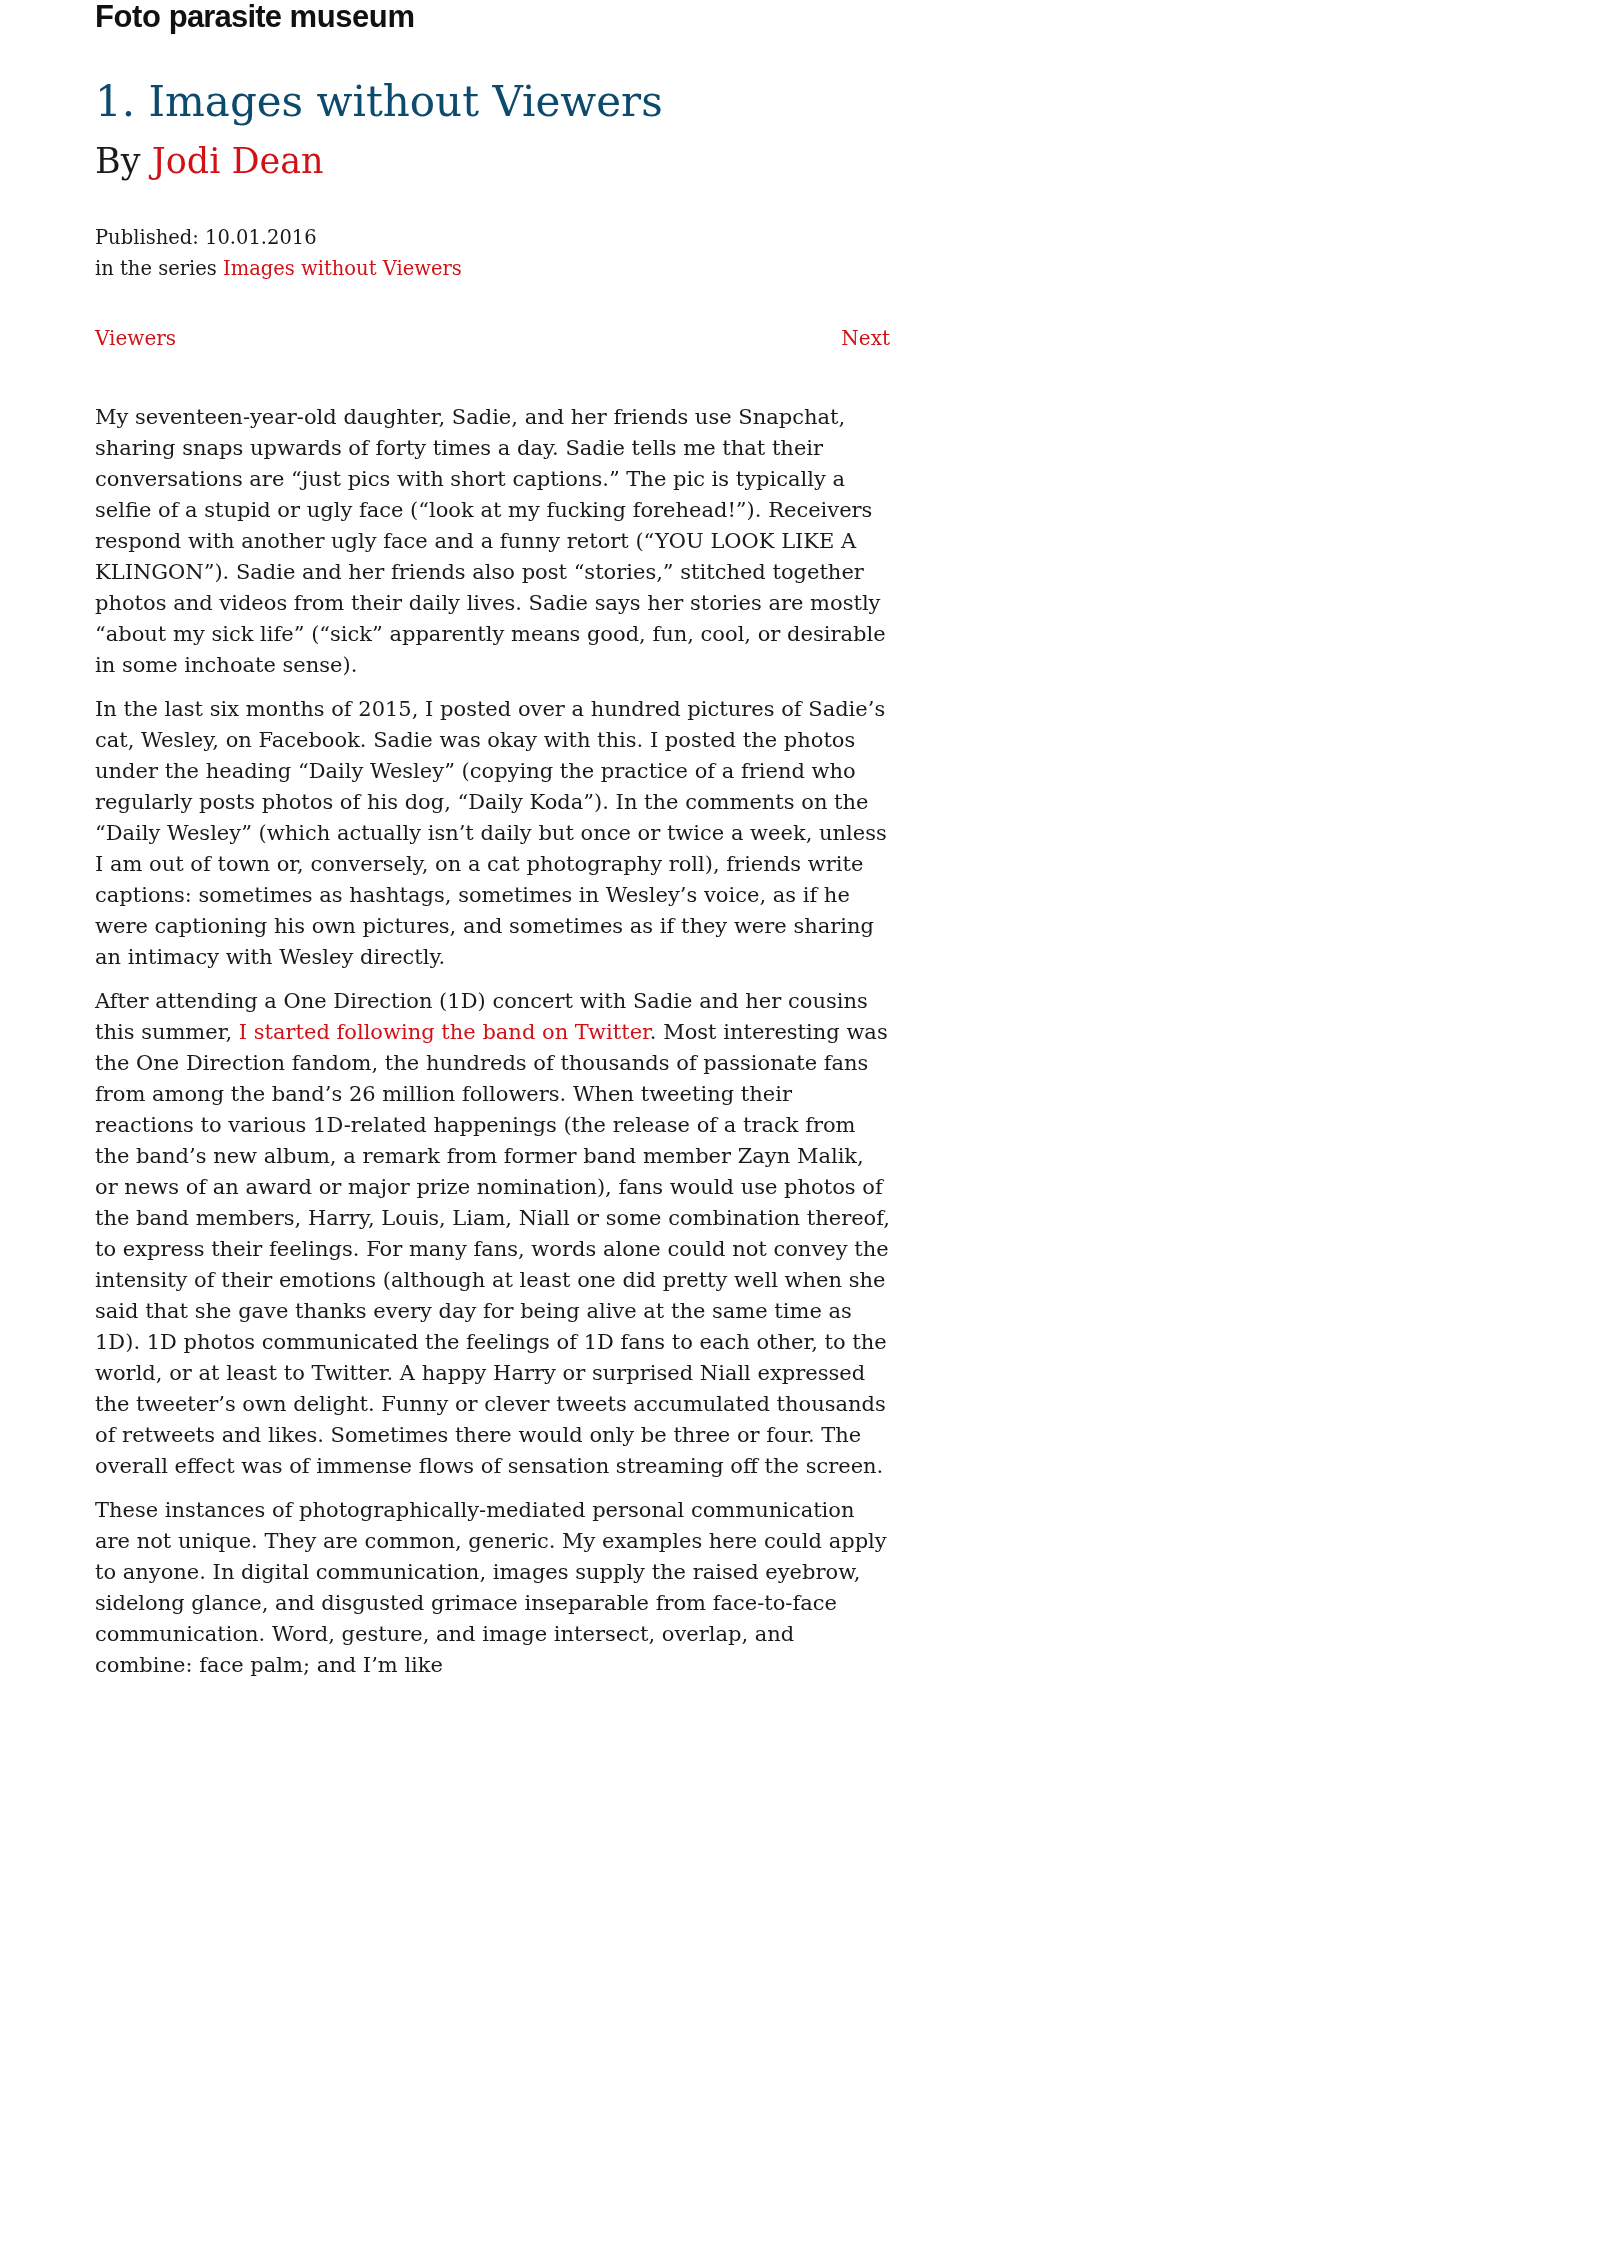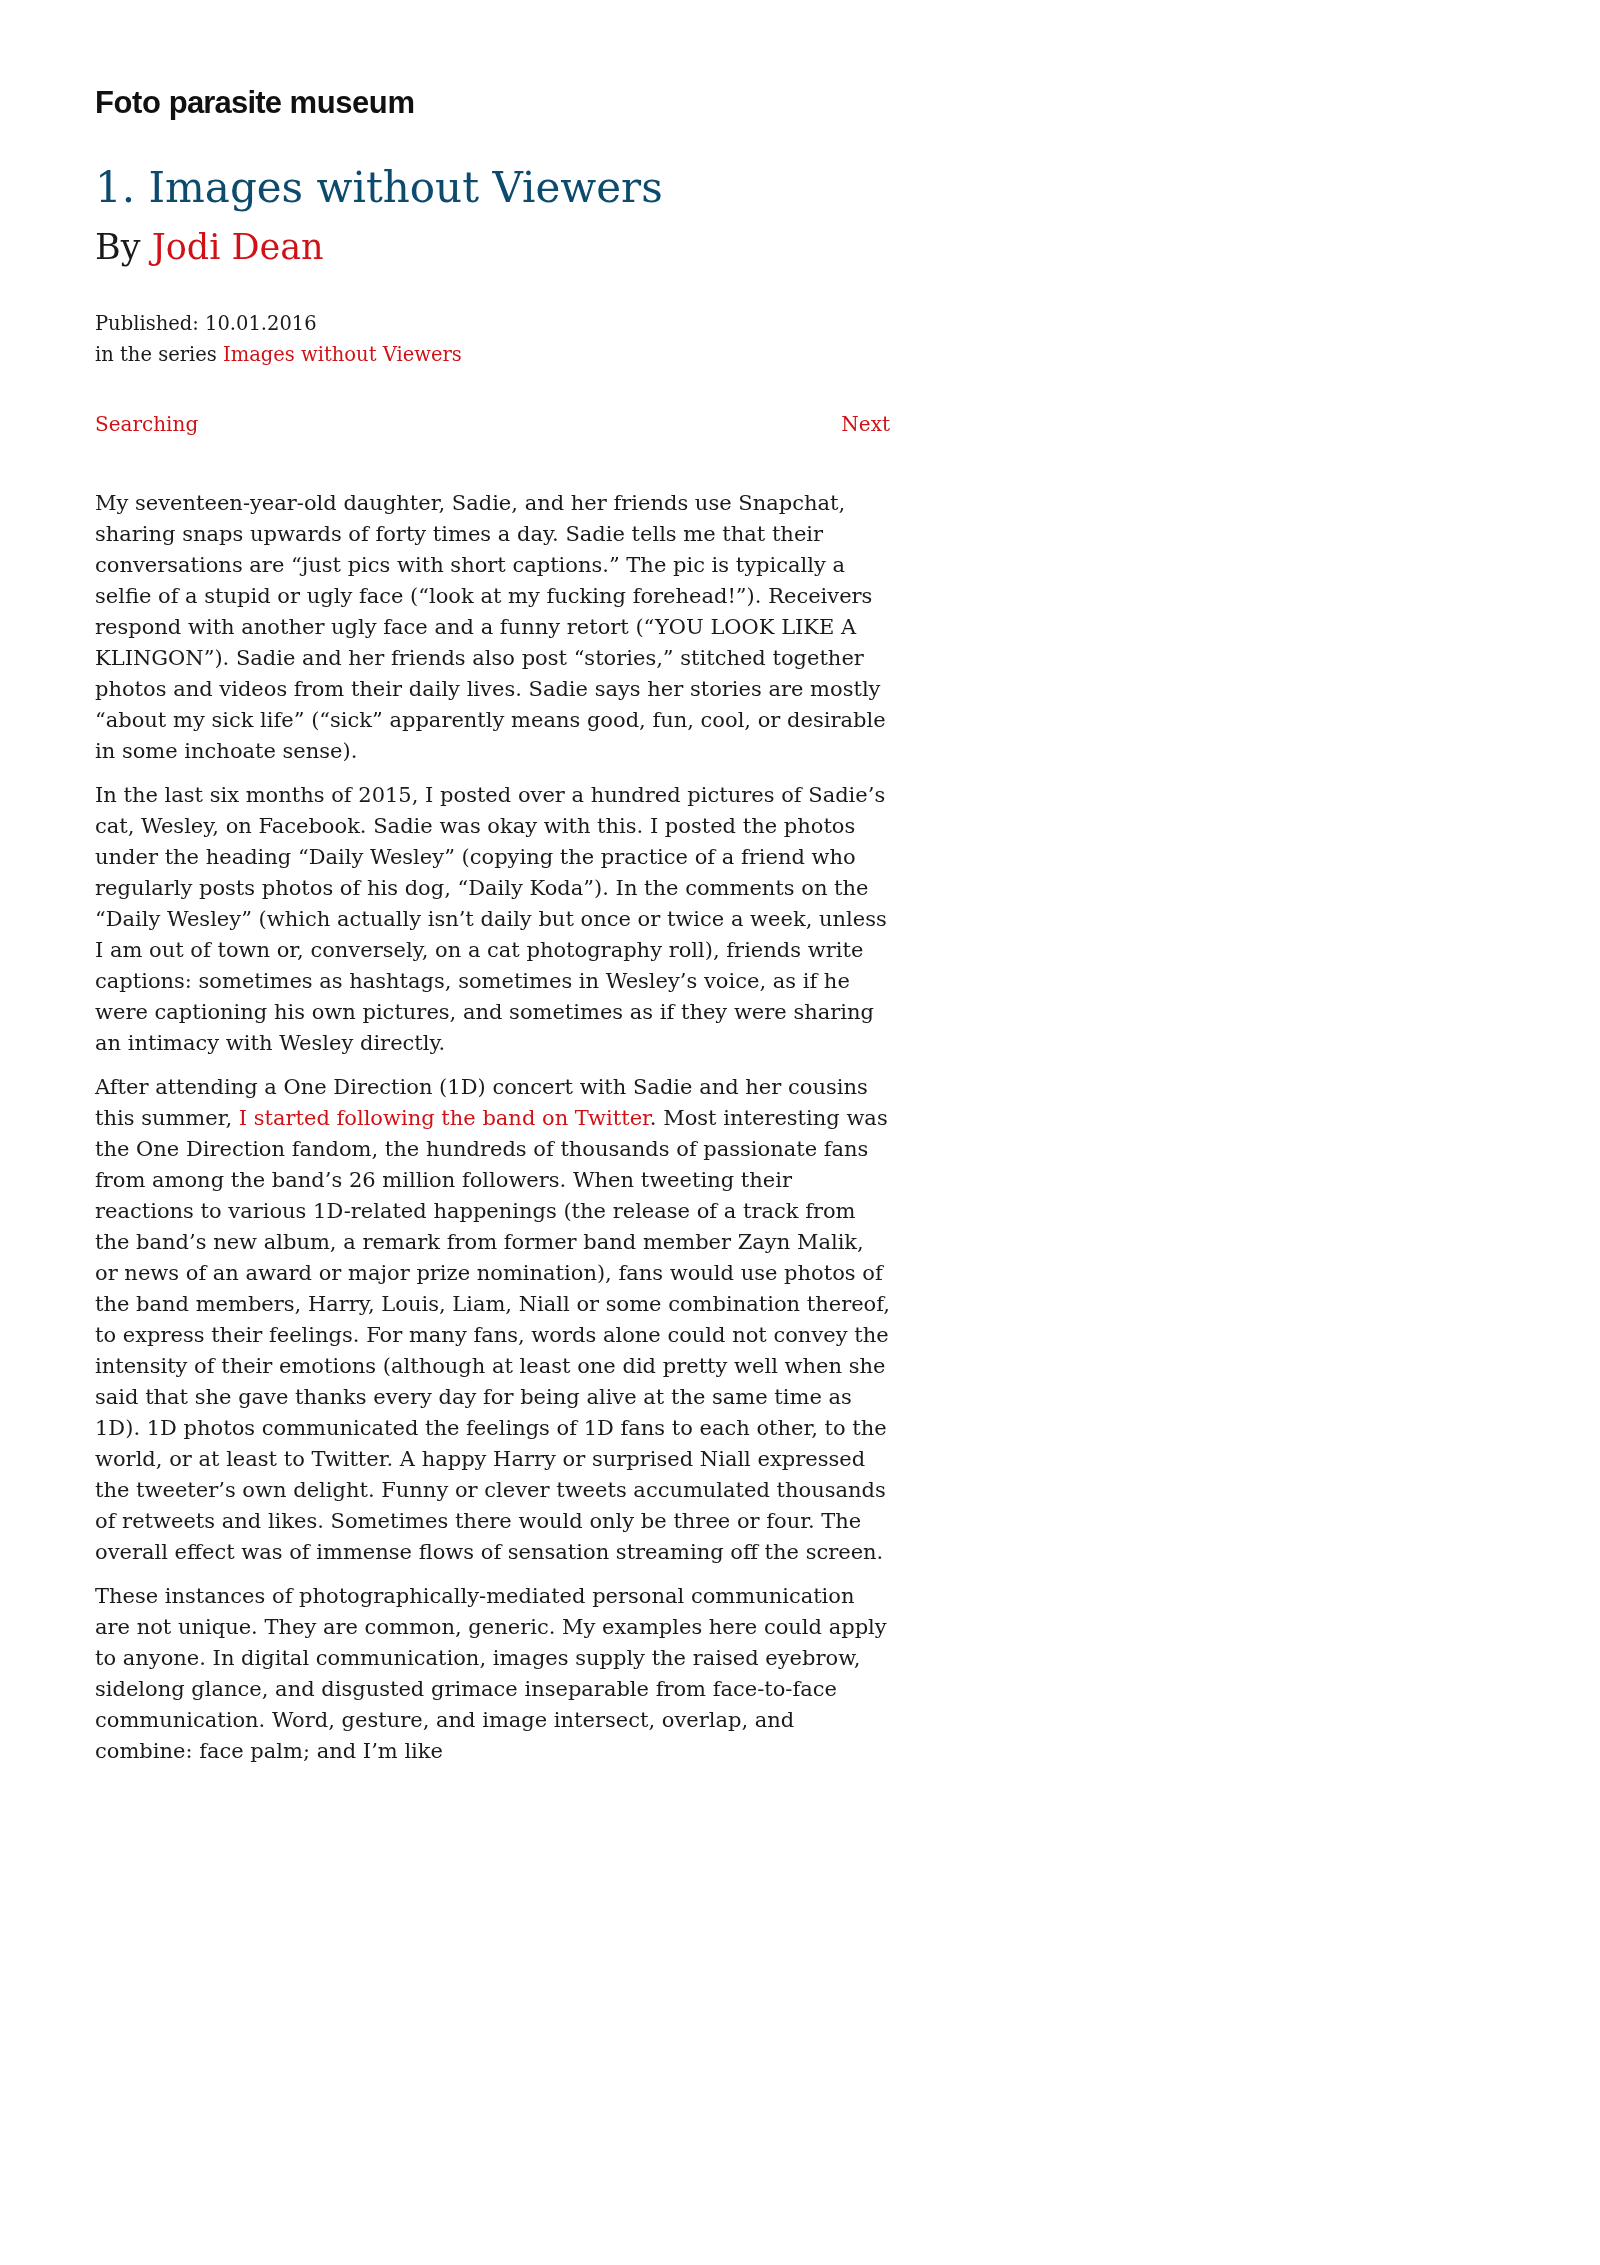--- a/index.html
+++ b/index.html
@@ -14,21 +14,20 @@
     font-family: "DejaVu Serif", "Liberation Serif", serif;
     color: #1a1a1a;
     -webkit-font-smoothing: antialiased;
   }
   .content {
     margin-left: 95px;
     width: 795px;
   }
   
   .logo {
-    padding-top: 86px;
     font-family: "Liberation Sans", sans-serif;
     font-size: 31px;
     line-height: 1.1;
     color: #111111;
     letter-spacing: -0.4px;
     cursor: pointer;
   }
   .logo .w-normal { font-weight: 700; }
   .logo .w-heavy  { font-weight: 900; letter-spacing: -0.8px; }
   
@@ -99,21 +98,21 @@
   <h1 class="article-title">1. Images without Viewers</h1>
 
   <div class="byline"><span>By </span><a class="red-link">Jodi Dean</a></div>
 
   <div class="meta">
     <div>Published: 10.01.2016</div>
     <div><span>in the series </span><a class="red-link">Images without Viewers</a></div>
   </div>
 
   <nav class="pager">
-    <a class="red-link">Searching</a>
+    <a class="red-link">Viewers</a>
     <a class="red-link">Next</a>
   </nav>
 
   <article class="article-body">
       <p><span>My seventeen-year-old daughter, Sadie, and her friends use Snapchat, sharing snaps upwards of forty times a day. Sadie tells me that their conversations are “just pics with short captions.” The pic is typically a selfie of a stupid or ugly face (“look at my fucking forehead!”). Receivers respond with another ugly face and a funny retort (“YOU LOOK LIKE A KLINGON”). Sadie and her friends also post “stories,” stitched together photos and videos from their daily lives. Sadie says her stories are mostly “about my sick life” (“sick” apparently means good, fun, cool, or desirable in some inchoate sense).</span></p>
       <p><span>In the last six months of 2015, I posted over a hundred pictures of Sadie’s cat, Wesley, on Facebook. Sadie was okay with this. I posted the photos under the heading “Daily Wesley” (copying the practice of a friend who regularly posts photos of his dog, “Daily Koda”). In the comments on the “Daily Wesley” (which actually isn’t daily but once or twice a week, unless I am out of town or, conversely, on a cat photography roll), friends write captions: sometimes as hashtags, sometimes in Wesley’s voice, as if he were captioning his own pictures, and sometimes as if they were sharing an intimacy with Wesley directly.</span></p>
       <p><span>After attending a One Direction (1D) concert with Sadie and her cousins this summer, </span><a class="red-link">I started following the band on Twitter</a><span>. Most interesting was the One Direction fandom, the hundreds of thousands of passionate fans from among the band’s 26 million followers. When tweeting their reactions to various 1D-related happenings (the release of a track from the band’s new album, a remark from former band member Zayn Malik, or news of an award or major prize nomination), fans would use photos of the band members, Harry, Louis, Liam, Niall or some combination thereof, to express their feelings. For many fans, words alone could not convey the intensity of their emotions (although at least one did pretty well when she said that she gave thanks every day for being alive at the same time as 1D). 1D photos communicated the feelings of 1D fans to each other, to the world, or at least to Twitter. A happy Harry or surprised Niall expressed the tweeter’s own delight. Funny or clever tweets accumulated thousands of retweets and likes. Sometimes there would only be three or four. The overall effect was of immense flows of sensation streaming off the screen.</span></p>
       <p><span>These instances of photographically-mediated personal communication are not unique. They are common, generic. My examples here could apply to anyone. In digital communication, images supply the raised eyebrow, sidelong glance, and disgusted grimace inseparable from face-to-face communication. Word, gesture, and image intersect, overlap, and combine: face palm; and I’m like</span></p>
     </article>
 

